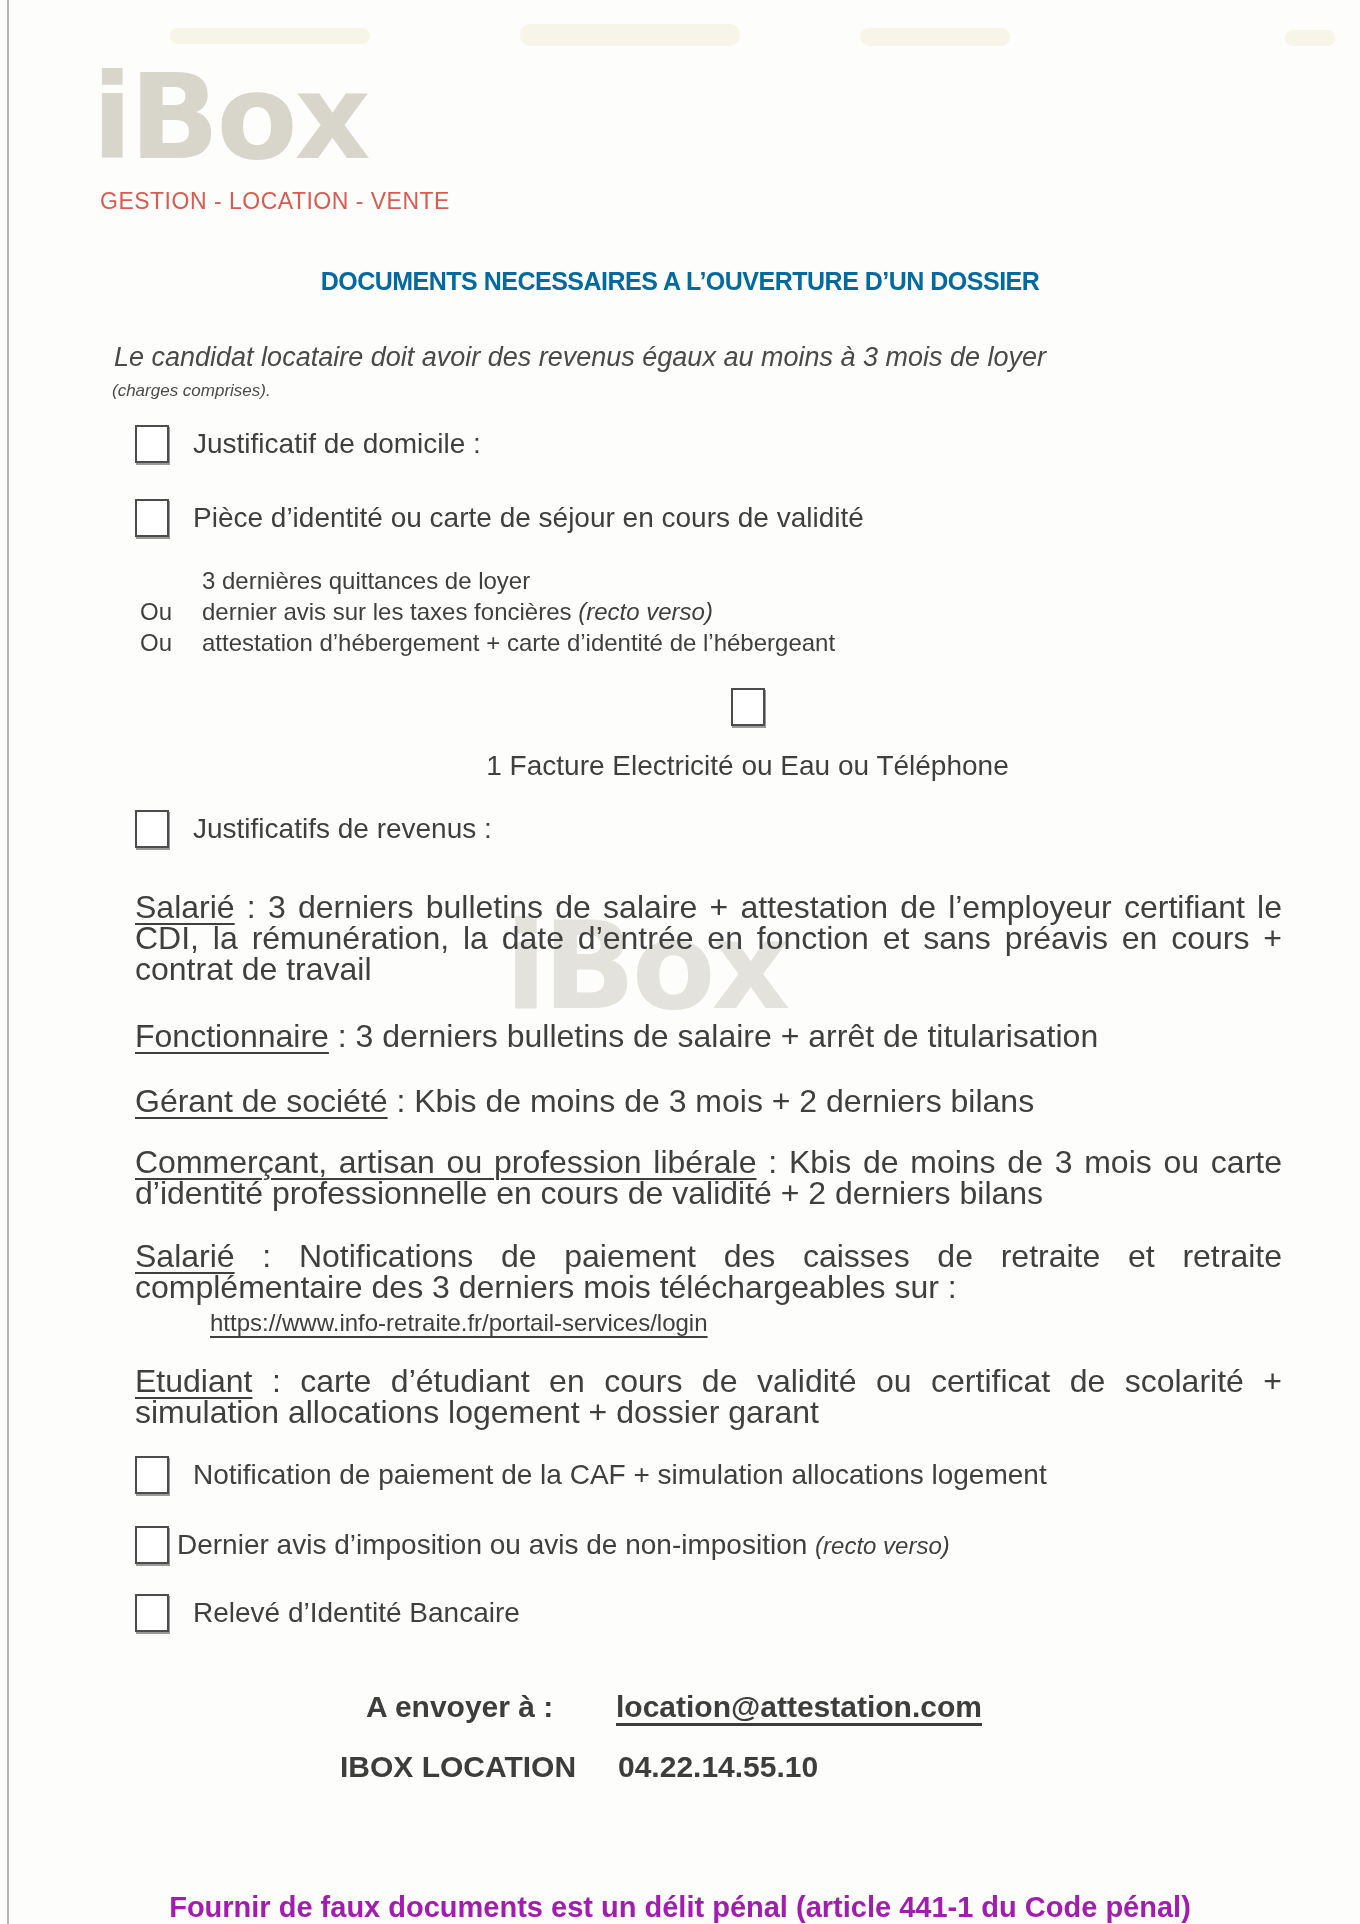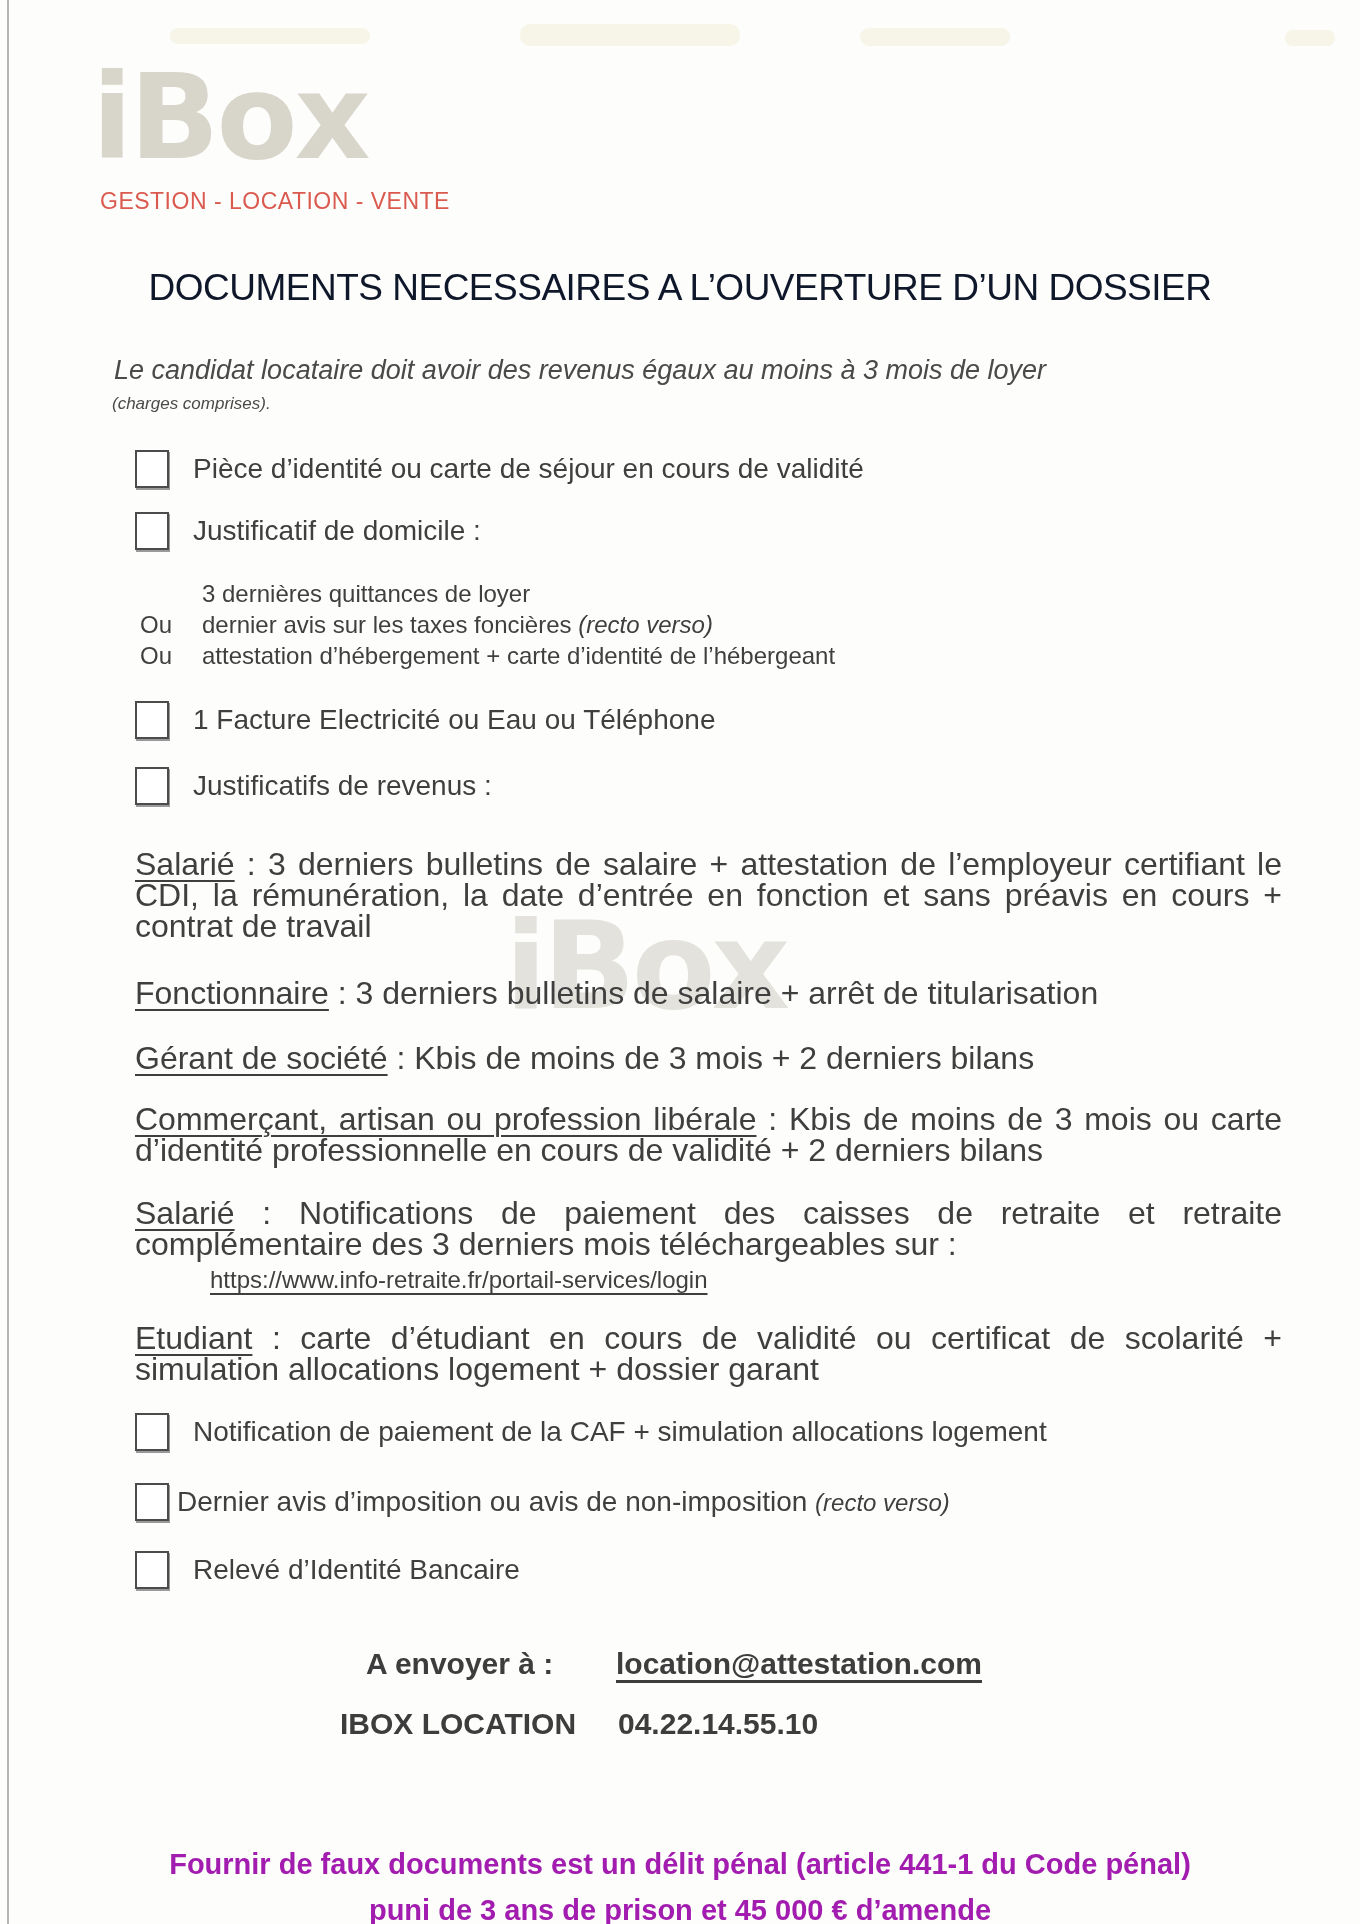--- a/index.html
+++ b/index.html
@@ -18,33 +18,33 @@
     font-family:"DejaVu Sans",sans-serif;font-weight:700;font-size:122px;
     color:#cfccc3;opacity:.55;letter-spacing:-4px;line-height:1;
   }
   .content{position:relative;z-index:1;}
   .logo{
     margin:58px 0 0 92px;font-family:"DejaVu Sans",sans-serif;font-weight:700;
     font-size:118px;line-height:1;color:#d8d5cb;letter-spacing:-3px;
   }
   .tagline{margin:12px 0 0 100px;font-size:23px;color:#da5a4f;letter-spacing:.5px;font-weight:400;}
   .doc-title{
-    margin:52px 40px 0 40px;text-align:center;font-size:37px;font-weight:400;
-    color:#0f172a;letter-spacing:-.5px;
+    margin:52px 40px 0 40px;text-align:center;font-size:25px;font-weight:700;
+    color:#0369a1;letter-spacing:-.5px;
   }
   .intro1{margin:46px 0 0 114px;font-size:27px;font-style:italic;color:#4a4a4a;}
   .intro2{margin:8px 1px 0 112px;font-size:17px;font-style:italic;color:#4a4a4a;}
   .check-row{display:flex;align-items:center;gap:24px;padding-left:135px;font-size:28px;color:#3f3f3f;}
   .checkbox{
     flex:0 0 auto;width:30px;height:34px;background:#ffffff;
     border:2px solid #4c4c4c;box-shadow:1px 2px 0 #9a9a9a;
   }
   .r1{margin-top:36px;}
   .r2{margin-top:24px;}
-  .r3{margin-top:30px;}
+  .r3{margin-top:30px;flex-direction:column;}
   .r4{margin-top:28px;}
   .r5{margin-top:28px;}
   .r6{margin-top:32px;gap:8px;}
   .r7{margin-top:30px;}
   .sub-options{margin:28px 0 0 140px;font-size:24px;line-height:31px;color:#3f3f3f;}
   .sub-row{display:flex;}
   .or{flex:0 0 62px;}
   .it{font-style:italic;}
   .para{margin:0 78px 0 135px;font-size:32px;line-height:31px;color:#3f3f3f;text-align:justify;}
   .p1{margin-top:44px;}
@@ -82,28 +82,28 @@
   <div class="content">
 
     <div class="logo">iBox</div>
     <div class="tagline">GESTION - LOCATION - VENTE</div>
 
     <h1 class="doc-title">DOCUMENTS NECESSAIRES A L’OUVERTURE D’UN DOSSIER</h1>
 
     <div class="intro1">Le candidat locataire doit avoir des revenus égaux au moins à 3 mois de loyer</div>
     <div class="intro2">(charges comprises).</div>
 
+    <div class="check-row r2">
+      <span class="checkbox"></span>
+      <span class="check-label">Justificatif de domicile :</span>
+    </div>
+
     <div class="check-row r1">
       <span class="checkbox"></span>
       <span class="check-label">Pièce d’identité ou carte de séjour en cours de validité</span>
-    </div>
-
-    <div class="check-row r2">
-      <span class="checkbox"></span>
-      <span class="check-label">Justificatif de domicile :</span>
     </div>
 
     <div class="sub-options">
       <div class="sub-row">
         <span class="or"></span>
         <span>3 dernières quittances de loyer</span>
       </div>
       <div class="sub-row">
         <span class="or">Ou</span>
         <span><span>dernier avis sur les taxes foncières </span><span class="it">(recto verso)</span></span>

